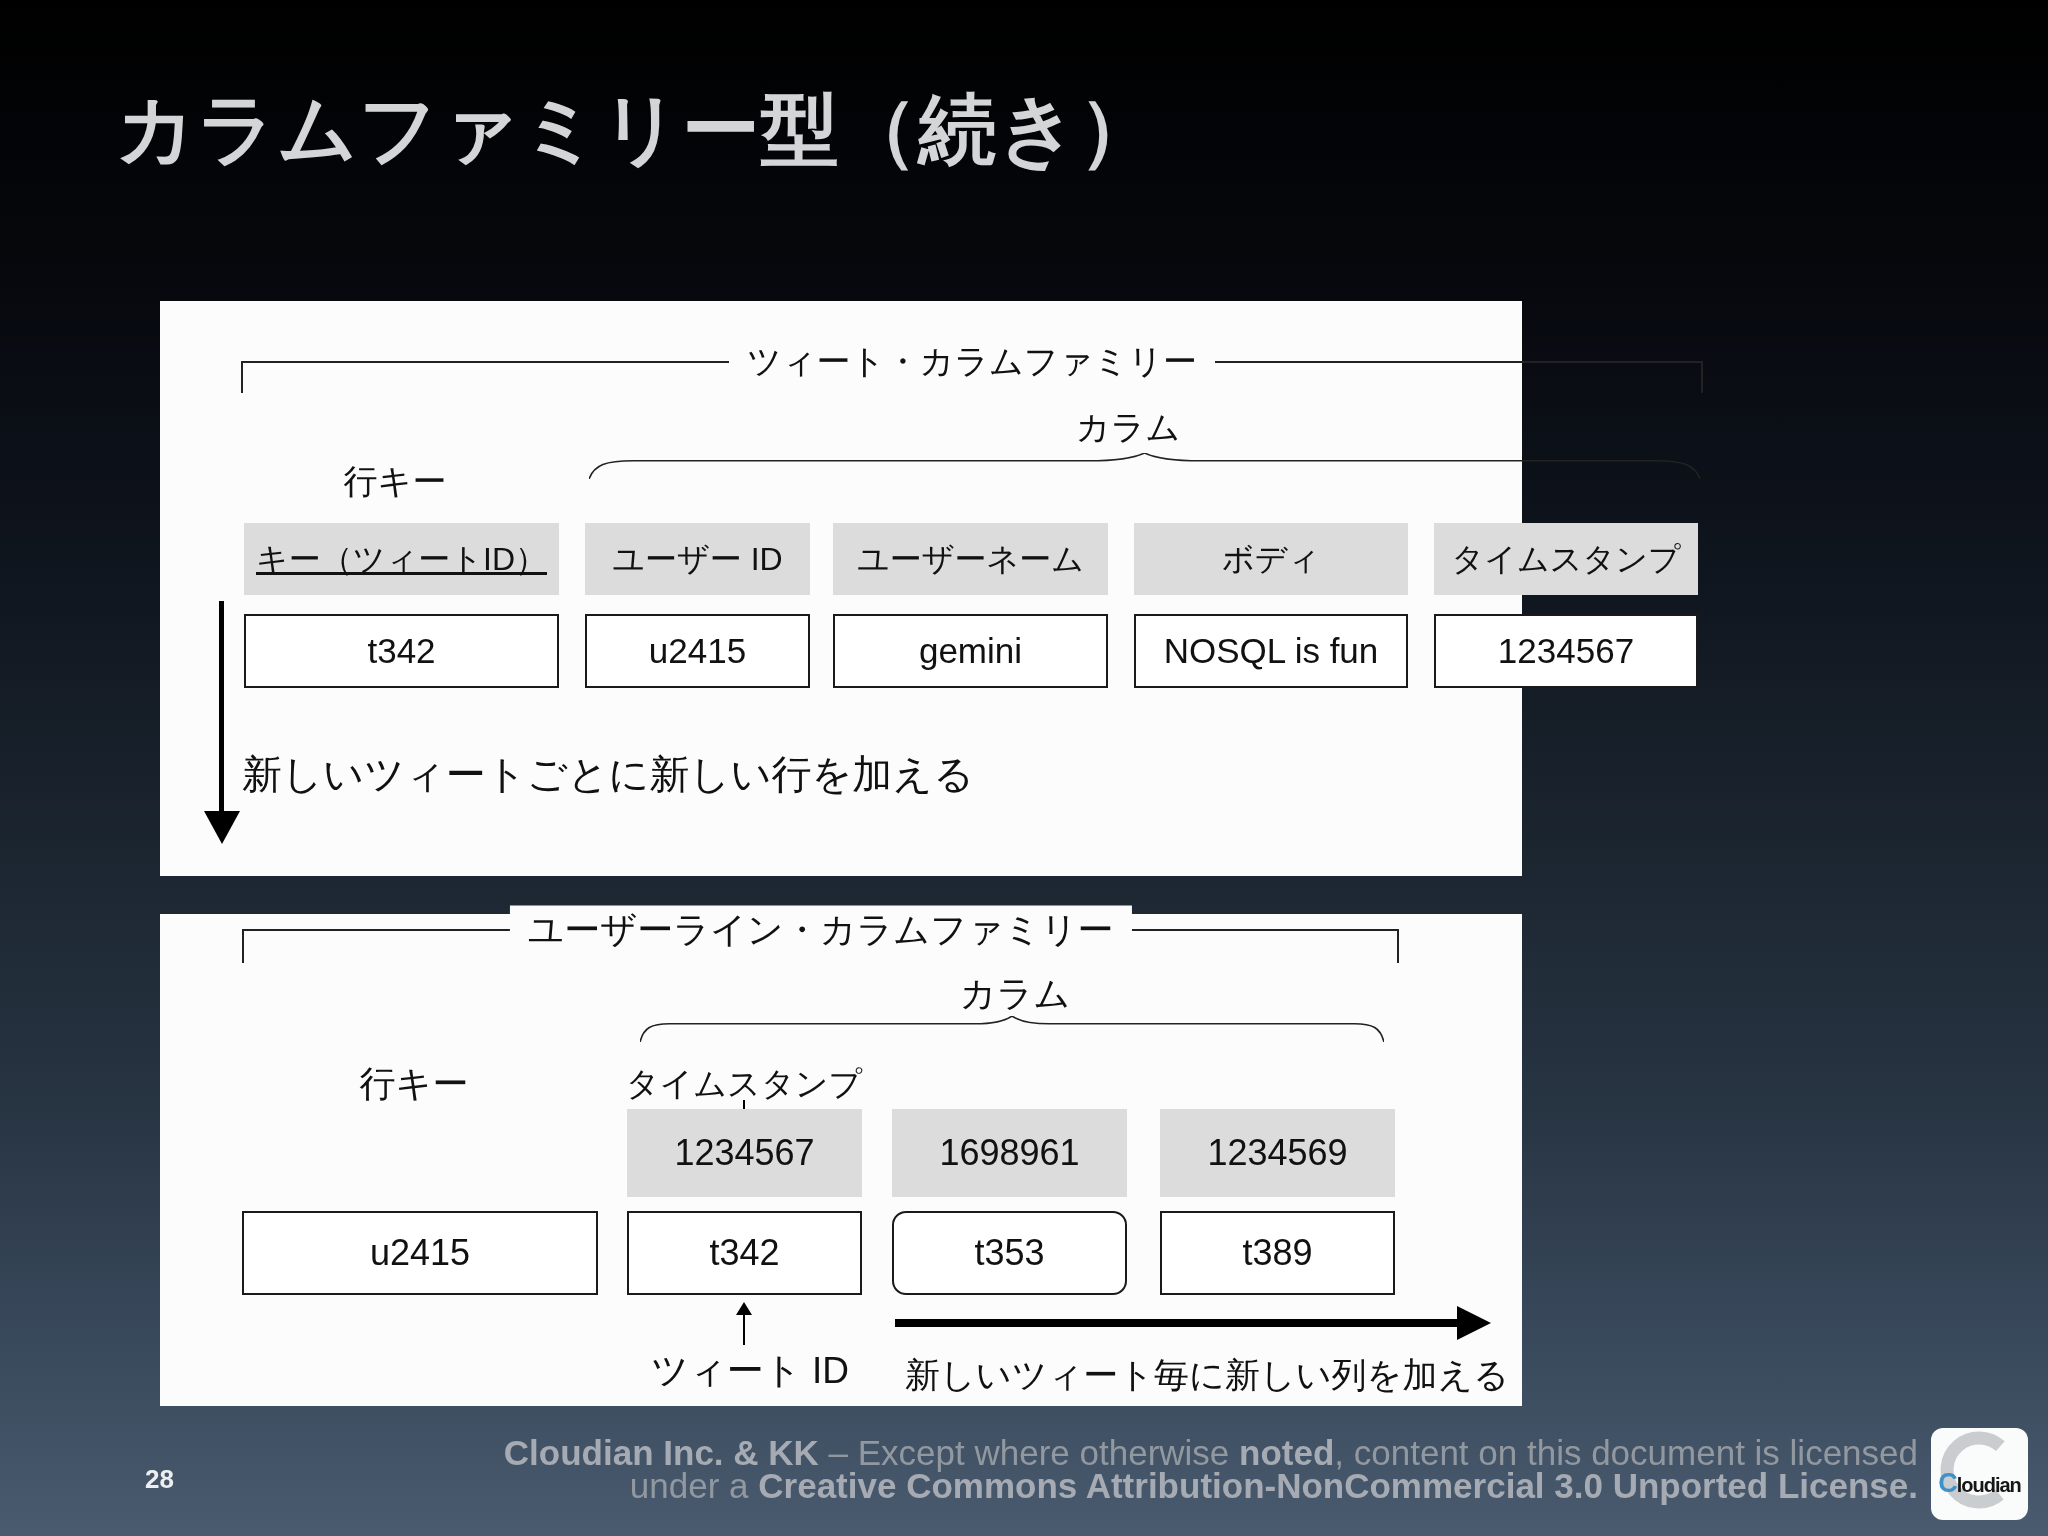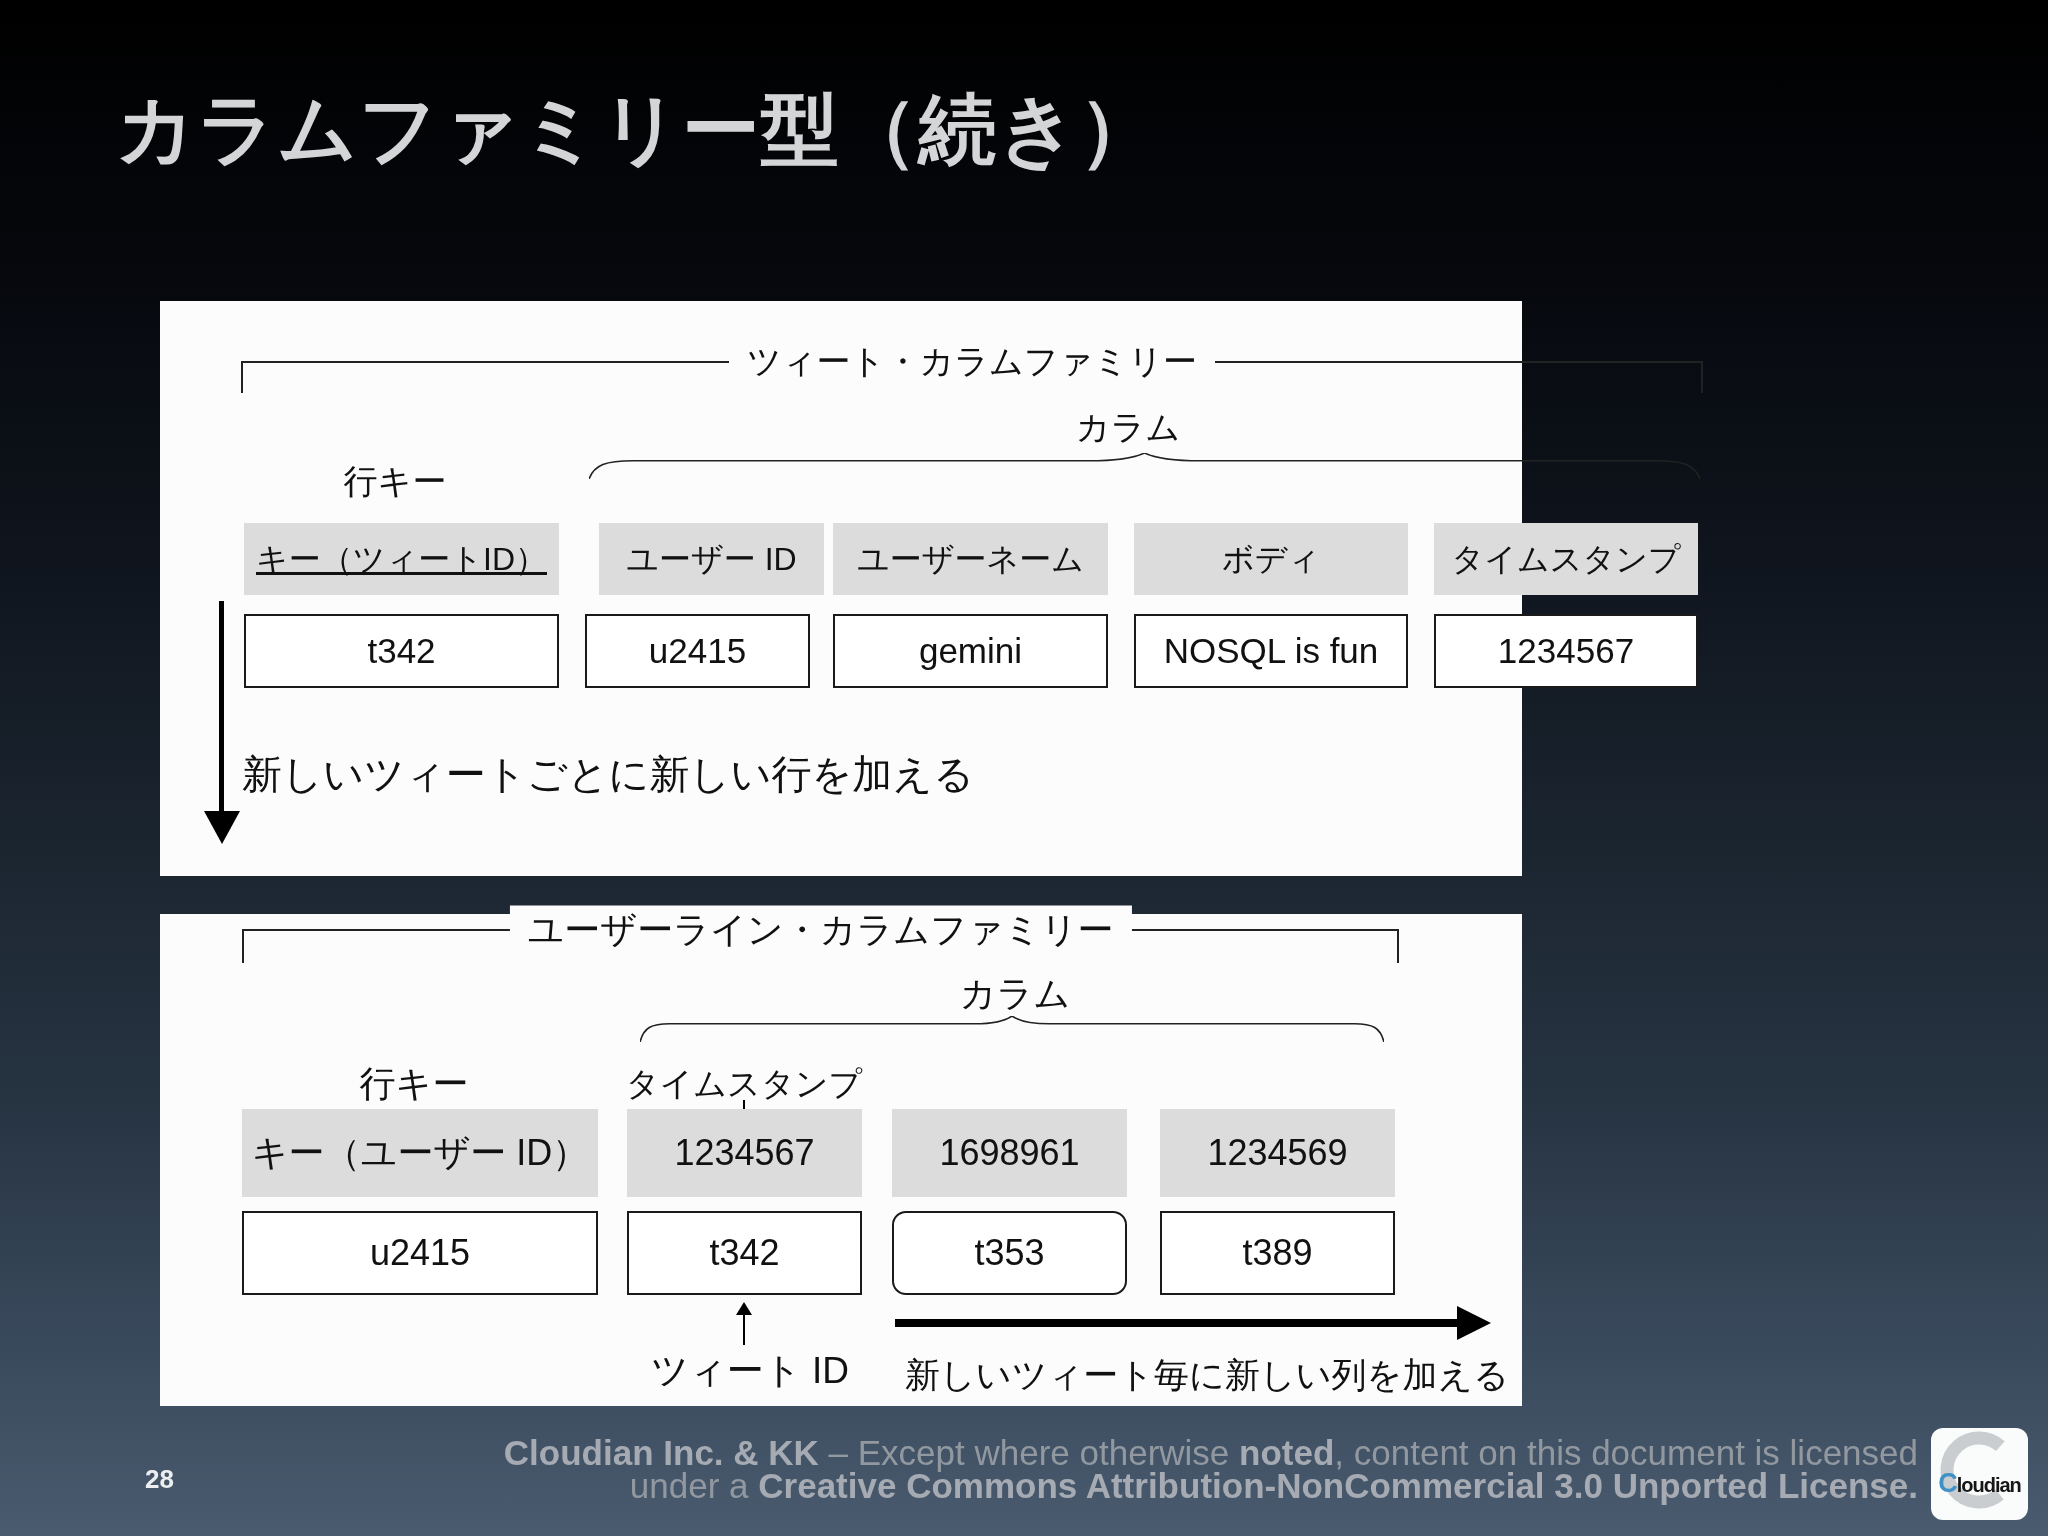--- a/index.html
+++ b/index.html
@@ -75,21 +75,21 @@
 
     <div class="brace" style="left:429px; top:152px; width:1111px; height:26px;">
       <svg viewBox="0 0 100 10" preserveAspectRatio="none">
         <path d="M0,10 C0.5,4.5 1.5,3 4,3 L45,3 C47.5,3 49,2 50,0 C51,2 52.5,3 55,3 L96,3 C98.5,3 99.5,4.5 100,10" fill="none" stroke="#222" stroke-width="1.6" vector-effect="non-scaling-stroke"></path>
       </svg>
     </div>
 
     <div class="center-label" style="left:235px; top:158px; font-size:34px;">行キー</div>
 
     <div class="cell hcell p1-h" style="left:84px;  width:315px;text-decoration:underline;">キー（ツィートID）</div>
-    <div class="cell hcell p1-h" style="left:439px; width:225px;">ユーザー ID</div>
+    <div class="cell hcell p1-h" style="left:425px; width:225px;">ユーザー ID</div>
     <div class="cell hcell p1-h" style="left:673px; width:275px;">ユーザーネーム</div>
     <div class="cell hcell p1-h" style="left:974px; width:274px;">ボディ</div>
     <div class="cell hcell p1-h" style="left:1274px;width:264px;">タイムスタンプ</div>
 
     <div class="cell vcell p1-v" style="left:84px;  width:311px;">t342</div>
     <div class="cell vcell p1-v" style="left:425px; width:221px;">u2415</div>
     <div class="cell vcell p1-v" style="left:673px; width:271px;">gemini</div>
     <div class="cell vcell p1-v" style="left:974px; width:270px;">NOSQL is fun</div>
     <div class="cell vcell p1-v" style="left:1274px;width:260px;">1234567</div>
 
@@ -112,21 +112,20 @@
         <path d="M0,10 C0.5,4.5 1.5,3 4,3 L45,3 C47.5,3 49,2 50,0 C51,2 52.5,3 55,3 L96,3 C98.5,3 99.5,4.5 100,10" fill="none" stroke="#222" stroke-width="1.6" vector-effect="non-scaling-stroke"></path>
       </svg>
     </div>
 
     <div class="center-label" style="left:254px; top:146px; font-size:36px;">行キー</div>
     <div class="center-label" style="left:584px; top:148px; font-size:33px;">タイムスタンプ</div>
 
     <div class="arrow-shaft" style="left:583px; top:186px; width:2px; height:22px;"></div>
     <div class="tri" style="left:576px; top:206px; border-left:8px solid transparent; border-right:8px solid transparent; border-top:13px solid #000;"></div>
 
-    <div class="cell hcell p2-h" style="left:82px;   width:356px;">キー（ユーザー ID）</div>
     <div class="cell hcell p2-h" style="left:467px;  width:235px;">1234567</div>
     <div class="cell hcell p2-h" style="left:732px;  width:235px;">1698961</div>
     <div class="cell hcell p2-h" style="left:1000px; width:235px;">1234569</div>
 
     <div class="cell vcell p2-v" style="left:82px;   width:352px;">u2415</div>
     <div class="cell vcell p2-v" style="left:467px;  width:231px;">t342</div>
     <div class="cell vcell p2-v" style="left:732px;  width:231px;border-radius:14px;">t353</div>
     <div class="cell vcell p2-v" style="left:1000px; width:231px;">t389</div>
 
     <div class="tri" style="left:576px; top:388px; border-left:8px solid transparent; border-right:8px solid transparent; border-bottom:13px solid #000;"></div>

